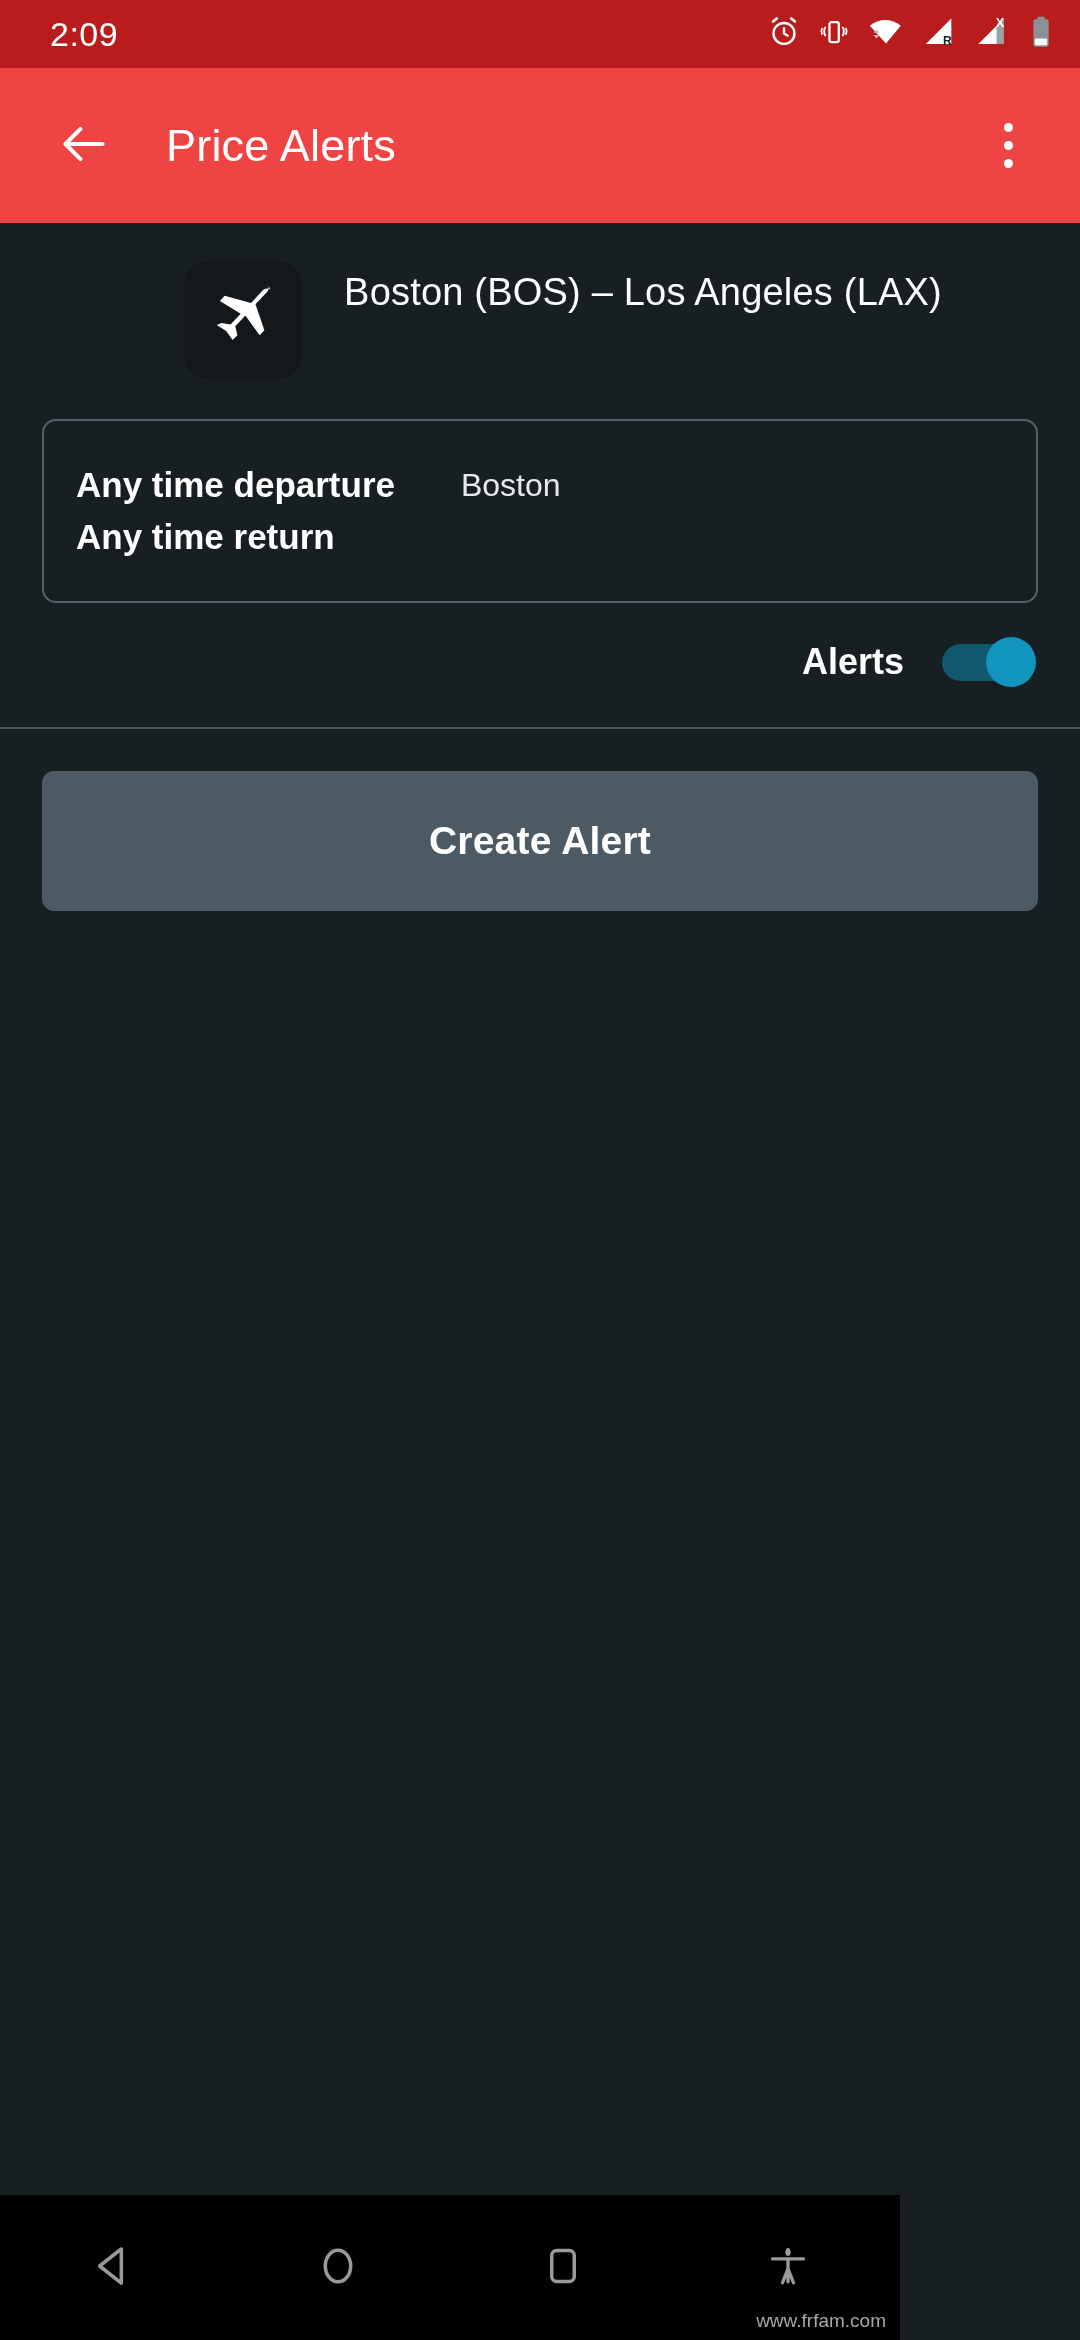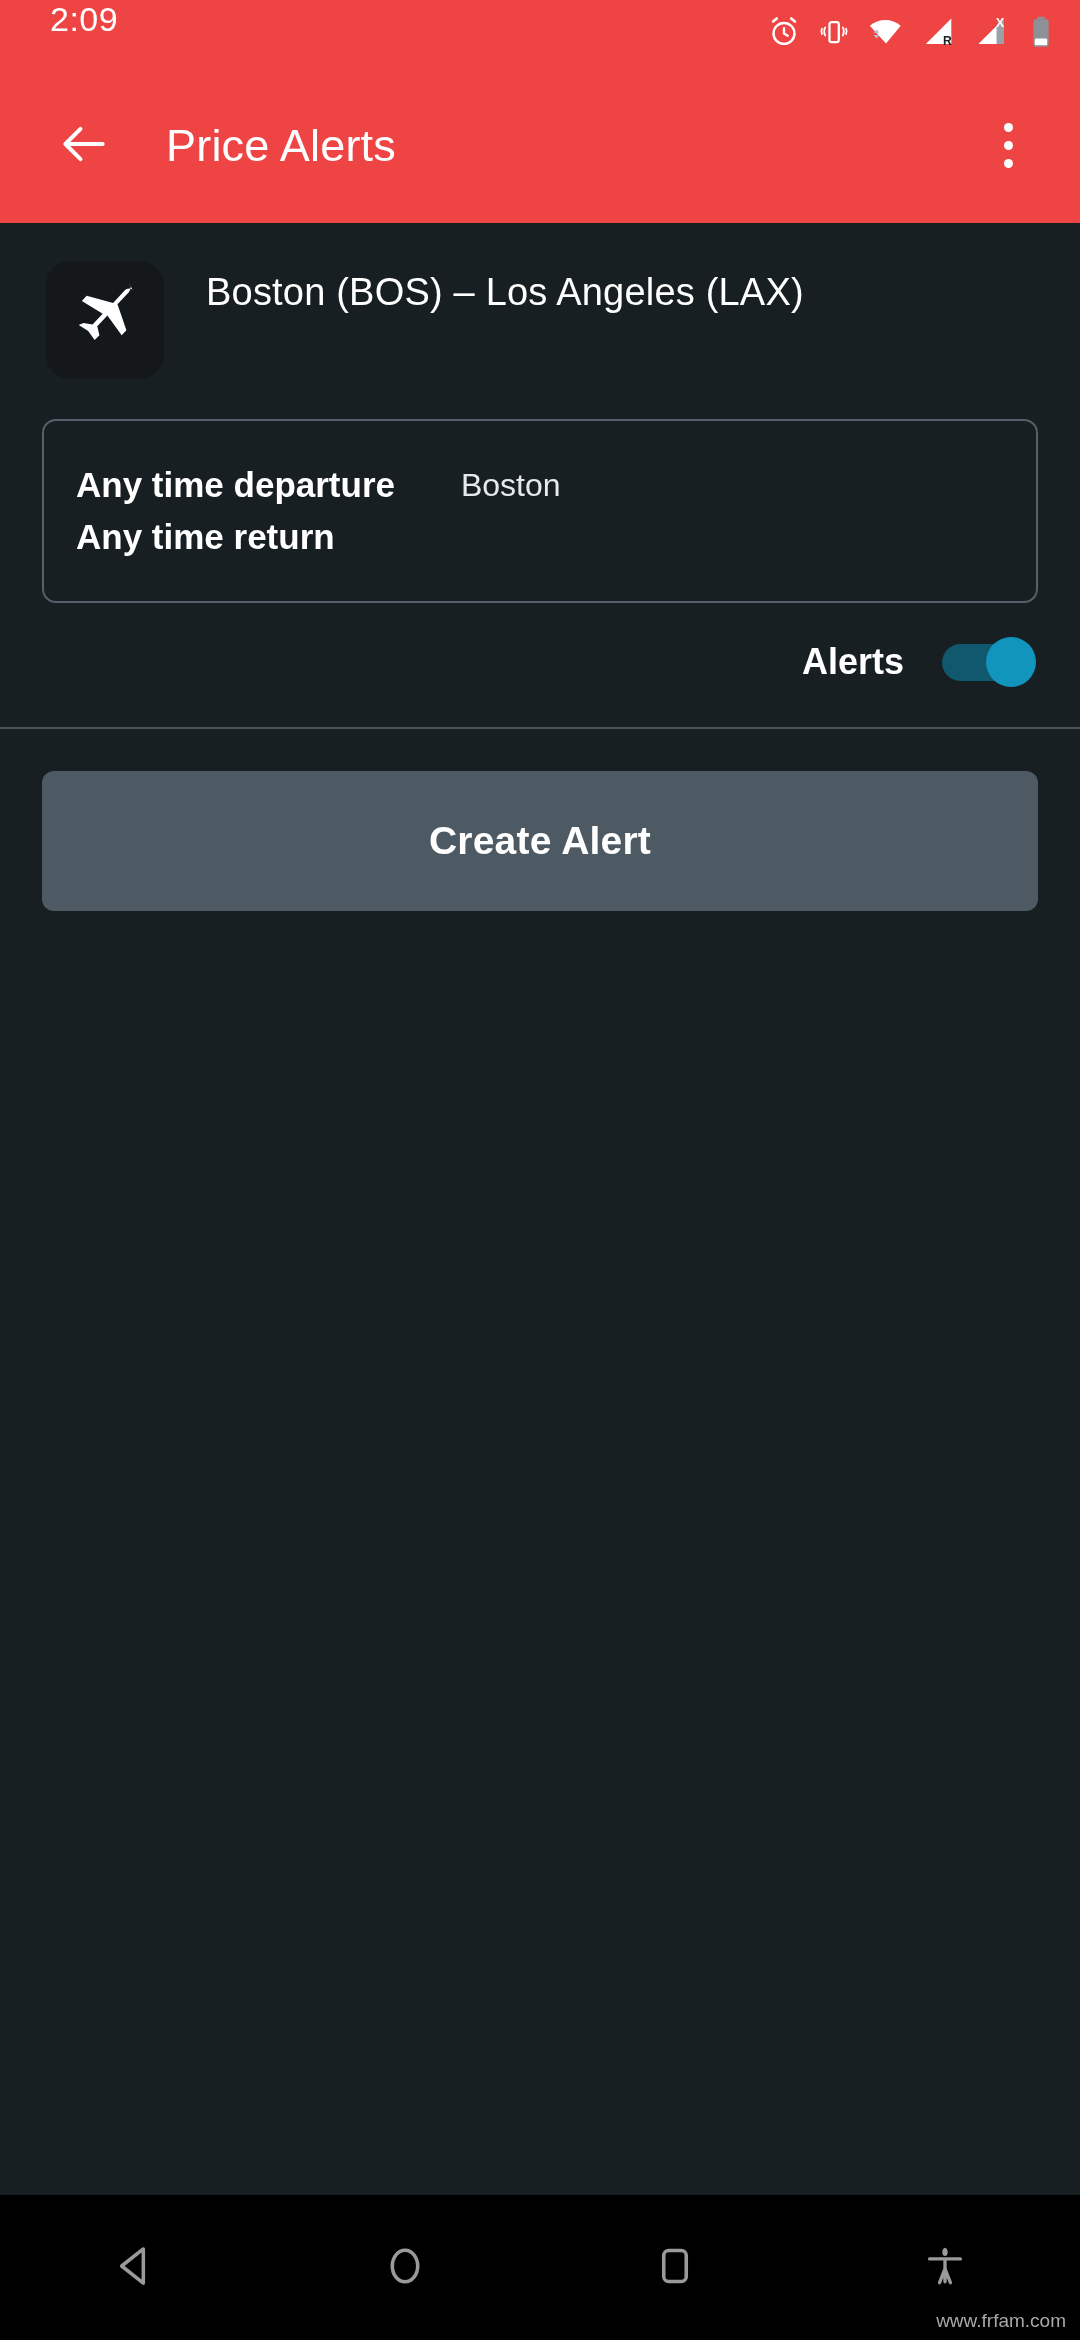--- a/index.html
+++ b/index.html
@@ -7,42 +7,42 @@
     width:1080px; height:2340px;
     background:#181f22;
     font-family:"Liberation Sans", sans-serif;
     overflow:hidden;
   }
   .screen { position:relative; width:1080px; height:2340px; background:#181f22; }
 
   
   .status-bar{
     position:absolute; top:0; left:0; width:1080px; height:68px;
-    background:#ef4444; display:flex; 
+    background:#b91c1c; display:flex; align-items:center;
     padding:0 28px 0 50px;
   }
   .status-time{ color:#ffffff; font-size:34px; letter-spacing:.5px; }
   .status-icons{ margin-left:auto; display:flex; align-items:center; gap:17px; }
   .sb-ico{ display:block; }
 
   
   .app-bar{
     position:absolute; top:68px; left:0; width:1080px; height:155px;
     background:#ef4444; display:flex; align-items:center; padding:0 34px 0 46px;
   }
   .back-btn{ width:76px; height:76px; display:flex; align-items:center; justify-content:center; cursor:pointer; }
   .app-title{ color:#ffffff; font-size:45px; font-weight:400; margin-left:44px; letter-spacing:.2px; }
   .overflow-btn{ margin-left:auto; width:76px; height:76px; display:flex; flex-direction:column;
                  align-items:center; justify-content:center; gap:9px; cursor:pointer; }
   .dot{ width:9px; height:9px; border-radius:50%; background:#ffffff; }
 
   
   .content{ position:absolute; top:223px; left:0; width:1080px; bottom:0; background:#181f22; }
 
-  .flight-row{ display:flex; align-items:flex-start; padding:38px 0 0 46px; }
+  .flight-row{ display:flex; align-items:flex-start; padding:38px 0 0 46px;justify-content:center; }
   .flight-icon{
     width:118px; height:118px; border-radius:24px; background:#14181b;
     display:flex; align-items:center; justify-content:center; flex:0 0 auto;
   }
   .flight-text{ margin-left:42px; padding-top:10px; }
   .flight-title{ color:#ffffff; font-size:38px; font-weight:400; letter-spacing:.2px; }
   .flight-sub{ color:#9aa5ac; font-size:33px; margin-top:15px; font-weight:400; }
 
   .detail-box{
     margin:40px 42px 0 42px; border:2px solid #55606a; border-radius:14px;
@@ -72,21 +72,21 @@
 
   .create-btn{
     margin:42px 42px 0 42px; height:140px; border-radius:12px;
     background:#4e5a63; display:flex; align-items:center; justify-content:center;
     cursor:pointer; border:none; width:calc(100% - 84px);
   }
   .create-btn-label{ color:#ffffff; font-size:39px; font-weight:700; letter-spacing:.2px; }
 
   
   .nav-bar{
-    position:absolute; bottom:0; left:0; width:1080px; height:145px;
+    position:absolute; bottom:0; left:0; width:900px; height:145px;
     background:#000000; display:flex; align-items:center;
   }
   .nav-btn{ flex:1; display:flex; align-items:center; justify-content:center; cursor:pointer; height:100%; }
   .watermark{
     position:absolute; right:14px; bottom:8px;
     color:#a8a8a8; font-size:19px; font-family:"Liberation Sans", sans-serif;
   }
 </style>
 </head>
 <body>

